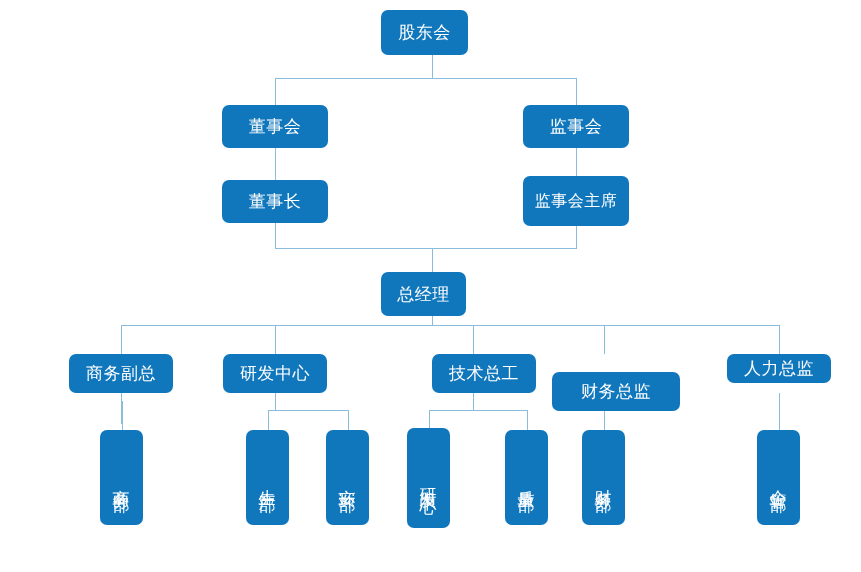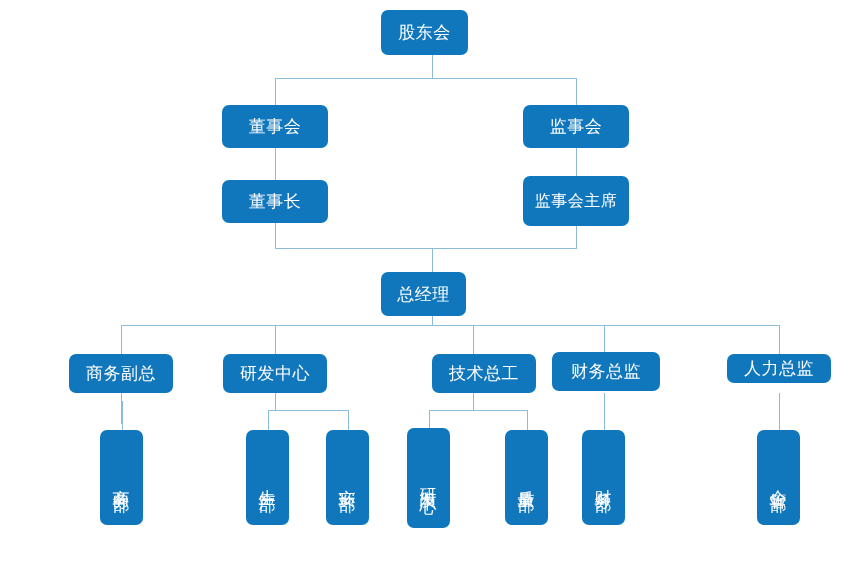--- a/index.html
+++ b/index.html
@@ -98,21 +98,21 @@
       <div class="node horizontal" style="left: 523px; top: 105px; width: 106px; height: 43px; background: rgb(16, 119, 189); color: rgb(255, 255, 255);">监事会</div>
       <div class="node horizontal" style="left: 222px; top: 180px; width: 106px; height: 43px; background: rgb(16, 119, 189); color: rgb(255, 255, 255); text-align: center;">董事长</div>
       <div class="node two-line" style="left: 523px; top: 176px; width: 106px; height: 50px; background: rgb(16, 119, 189); color: rgb(255, 255, 255);">
         <div>监事会</div>
         <div>主席</div>
       </div>
       <div class="node horizontal" style="left: 381px; top: 272px; width: 85px; height: 44px; background: rgb(16, 119, 189); color: rgb(255, 255, 255);">总经理</div>
       <div class="node horizontal" style="left: 69px; top: 354px; width: 104px; height: 39px; background: rgb(16, 119, 189); color: rgb(255, 255, 255);">商务副总</div>
       <div class="node horizontal" style="left: 223px; top: 354px; width: 104px; height: 39px; background: rgb(16, 119, 189); color: rgb(255, 255, 255);">研发中心</div>
       <div class="node horizontal" style="left: 432px; top: 354px; width: 104px; height: 39px; background: rgb(16, 119, 189); color: rgb(255, 255, 255);">技术总工</div>
-      <div class="node horizontal" style="left: 552px; top: 352px; width: 108px; height: 39px; background: rgb(16, 119, 189); color: rgb(255, 255, 255);">财务总监</div>
+      <div class="node horizontal" style="left: 552px; top: 372px; width: 128px; height: 39px; background: rgb(16, 119, 189); color: rgb(255, 255, 255);">财务总监</div>
       <div class="node horizontal" style="left: 727px; top: 354px; width: 104px; height: 29px; background: rgb(16, 119, 189); color: rgb(255, 255, 255);">人力总监</div>
       <div class="node vertical" style="left: 100px; top: 430px; width: 43px; height: 95px; background: rgb(16, 119, 189); color: rgb(255, 255, 255);">商务部</div>
       <div class="node vertical" style="left: 246px; top: 430px; width: 43px; height: 95px; background: rgb(16, 119, 189); color: rgb(255, 255, 255);">生产部</div>
       <div class="node vertical" style="left: 326px; top: 430px; width: 43px; height: 95px; background: rgb(16, 119, 189); color: rgb(255, 255, 255);">安环部</div>
       <div class="node vertical" style="left: 407px; top: 428px; width: 43px; height: 100px; background: rgb(16, 119, 189); color: rgb(255, 255, 255);">研发中心</div>
       <div class="node vertical" style="left: 505px; top: 430px; width: 43px; height: 95px; background: rgb(16, 119, 189); color: rgb(255, 255, 255);">质量部</div>
       <div class="node vertical" style="left: 582px; top: 430px; width: 43px; height: 95px; background: rgb(16, 119, 189); color: rgb(255, 255, 255);">财务部</div>
       <div class="node vertical" style="left: 757px; top: 430px; width: 43px; height: 95px; background: rgb(16, 119, 189); color: rgb(255, 255, 255);">企管部</div>
     </div>
 

